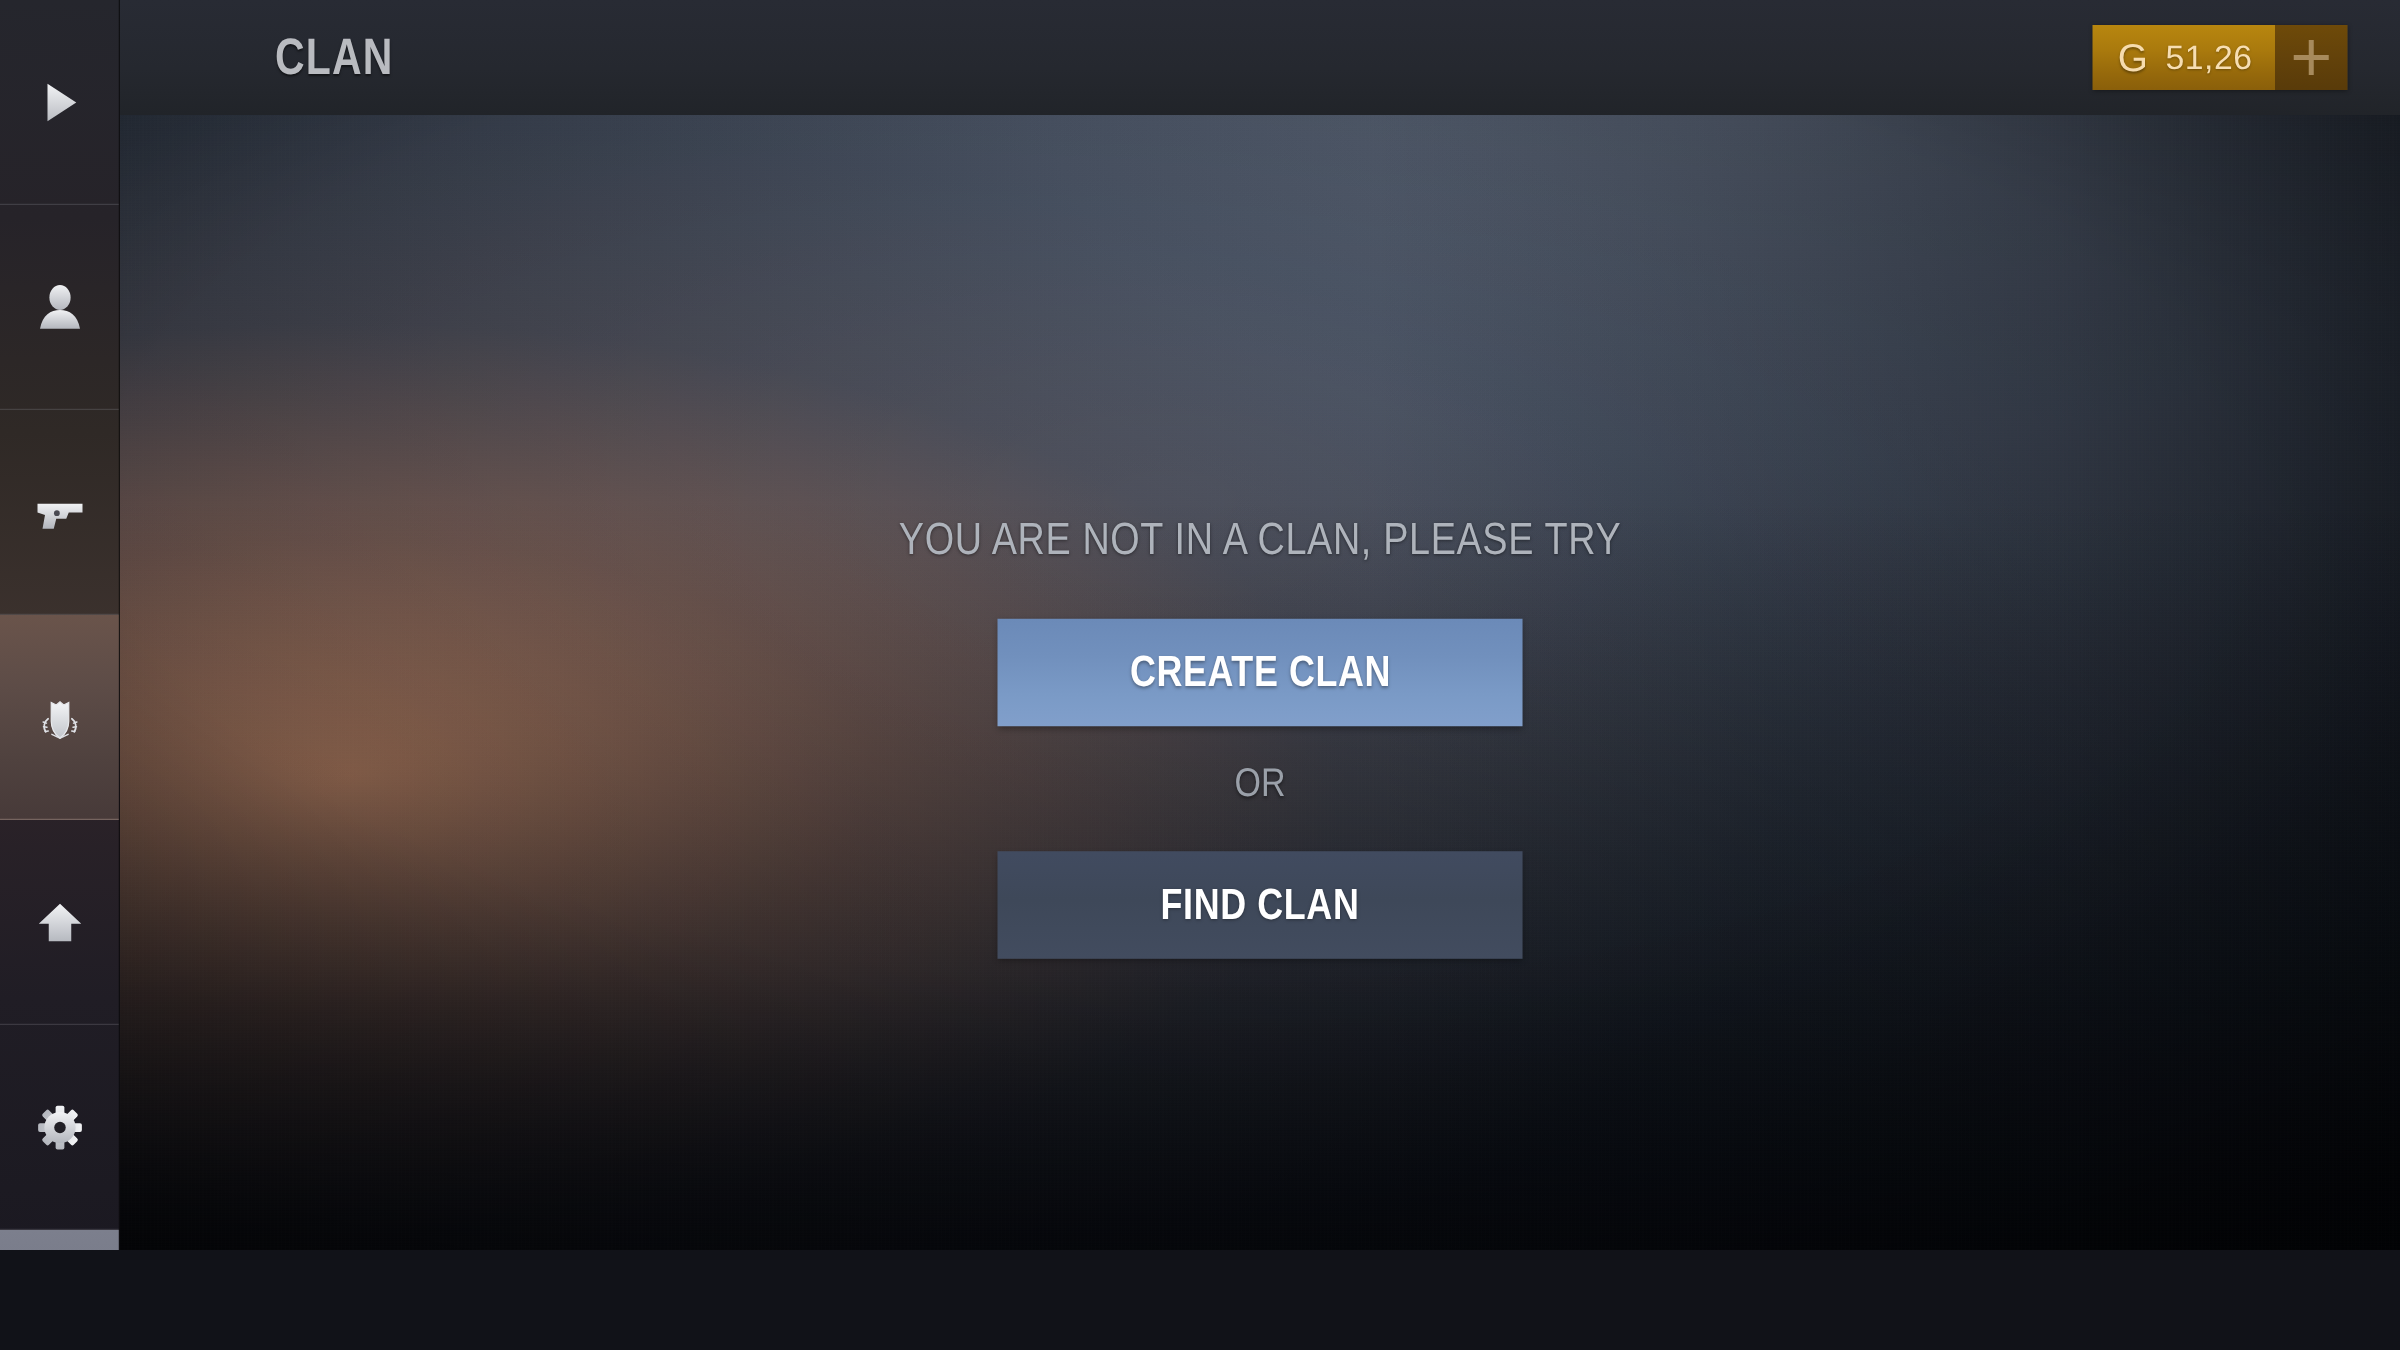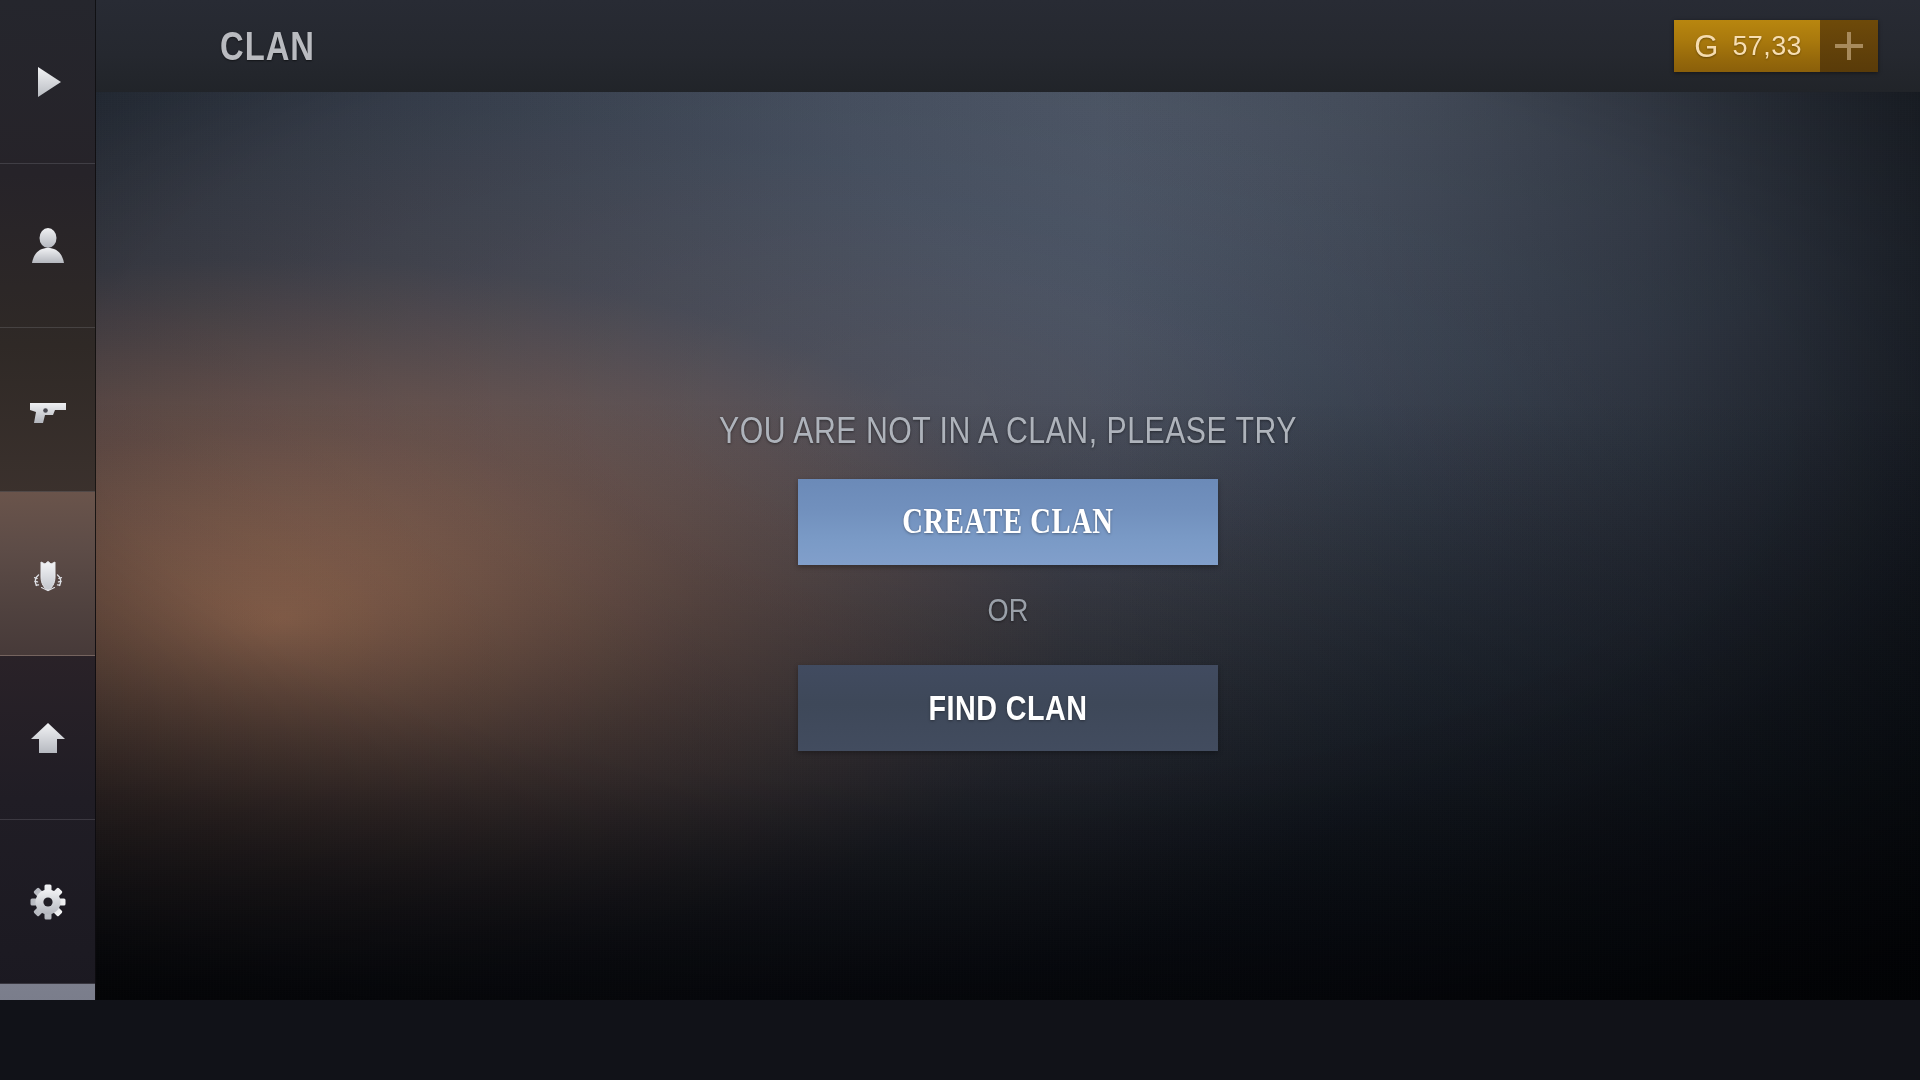--- a/index.html
+++ b/index.html
@@ -179,24 +179,23 @@
     color: #ffffff;
     font-size: 35px;
     font-weight: bold;
     letter-spacing: 0.6px;
     cursor: pointer;
     border: none;
     text-shadow: 0 1px 3px rgba(0,0,0,0.35);
   }
   .btn span { display: block; transform: scaleX(0.82); white-space: nowrap; }
   .btn-create {
-    margin-top: 27px;
+    margin-top: 43px;
     background: linear-gradient(to bottom, #6b8ab8 0%, #7190bd 35%, #7a9ac6 70%, #819fcb 100%);
     box-shadow: 0 2px 5px rgba(0,0,0,0.30);
-    font-family: Liberation Serif, serif;
   }
   .btn-find {
     margin-top: 36px;
     background: linear-gradient(to bottom, #414b60 0%, #3e4859 45%, #424c5f 100%);
     box-shadow: 0 2px 5px rgba(0,0,0,0.30);
   }
   .or-text {
     margin-top: 27px;
     color: #9aa0a9;
     font-size: 32px;
@@ -319,21 +318,21 @@
     </div>
 
   </nav>
 
   <header class="header">
     <div class="header-title">CLAN</div>
 
     <div class="currency">
       <div class="currency-main">
         <span class="currency-glyph">G</span>
-        <span class="currency-amount">57,33</span>
+        <span class="currency-amount">51,26</span>
       </div>
       <div class="currency-plus">
         <span class="plus-glyph"></span>
       </div>
     </div>
   </header>
 
   <main class="content">
     <div class="prompt-text">YOU ARE NOT IN A CLAN, PLEASE TRY</div>
 

